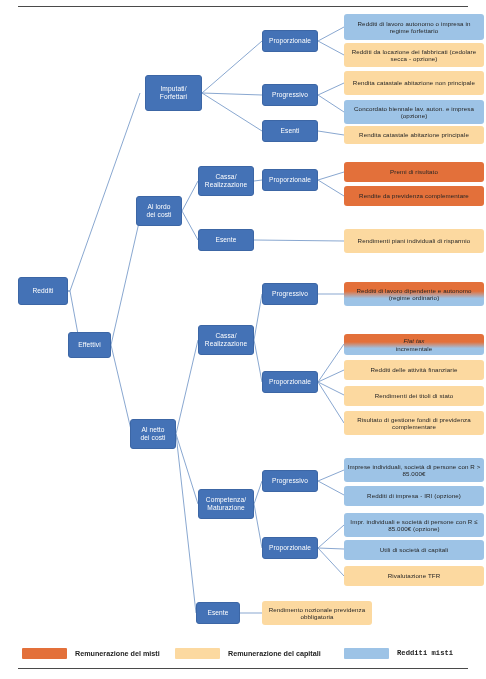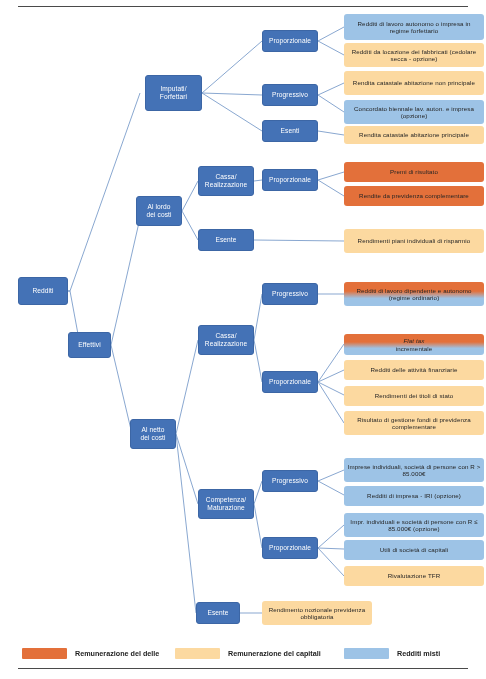--- a/index.html
+++ b/index.html
@@ -283,25 +283,25 @@
     <span>Rivalutazione TFR</span>
   </div>
 
   <div class="node leaf c-cream" style="left:262px;top:601px;width:110px;height:24px;">
     <span>Rendimento nozionale previdenza obbligatoria</span>
   </div>
 
   <div class="legend">
     <div class="legend-item" style="left:22px;">
       <div class="swatch" style="background:#e3703a;"></div>
-      <div class="legend-label">Remunerazione del delle</div>
+      <div class="legend-label">Remunerazione del misti</div>
     </div>
     <div class="legend-item" style="left:175px;">
       <div class="swatch" style="background:#fcd9a0;"></div>
       <div class="legend-label">Remunerazione del capitali</div>
     </div>
-    <div class="legend-item" style="left:344px;">
+    <div class="legend-item" style="left:344px;font-family:Liberation Mono, monospace;">
       <div class="swatch" style="background:#9dc3e6;"></div>
       <div class="legend-label">Redditi misti</div>
     </div>
   </div>
 
 </div>
 
 </body></html>

